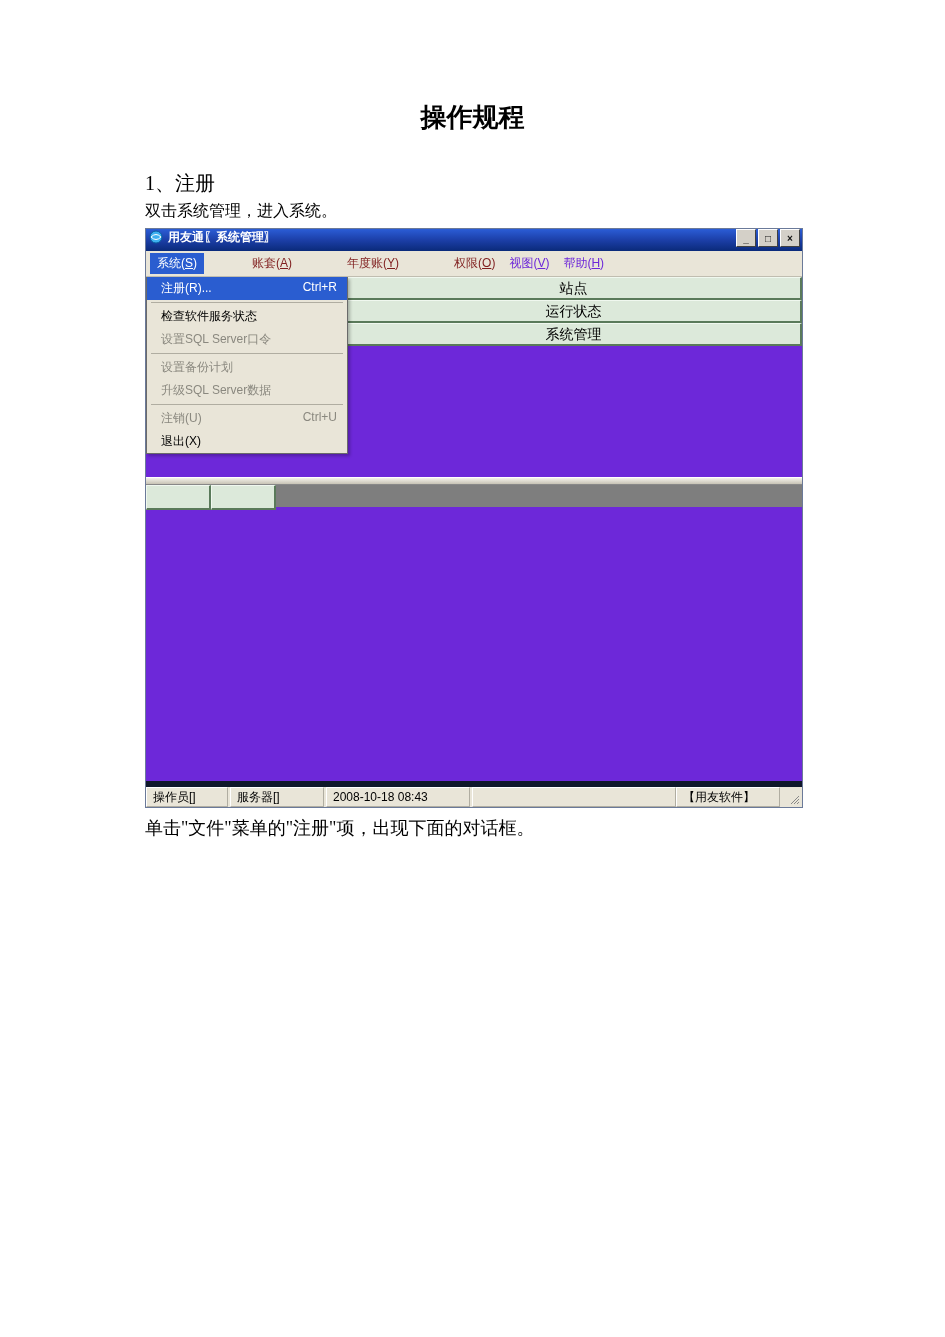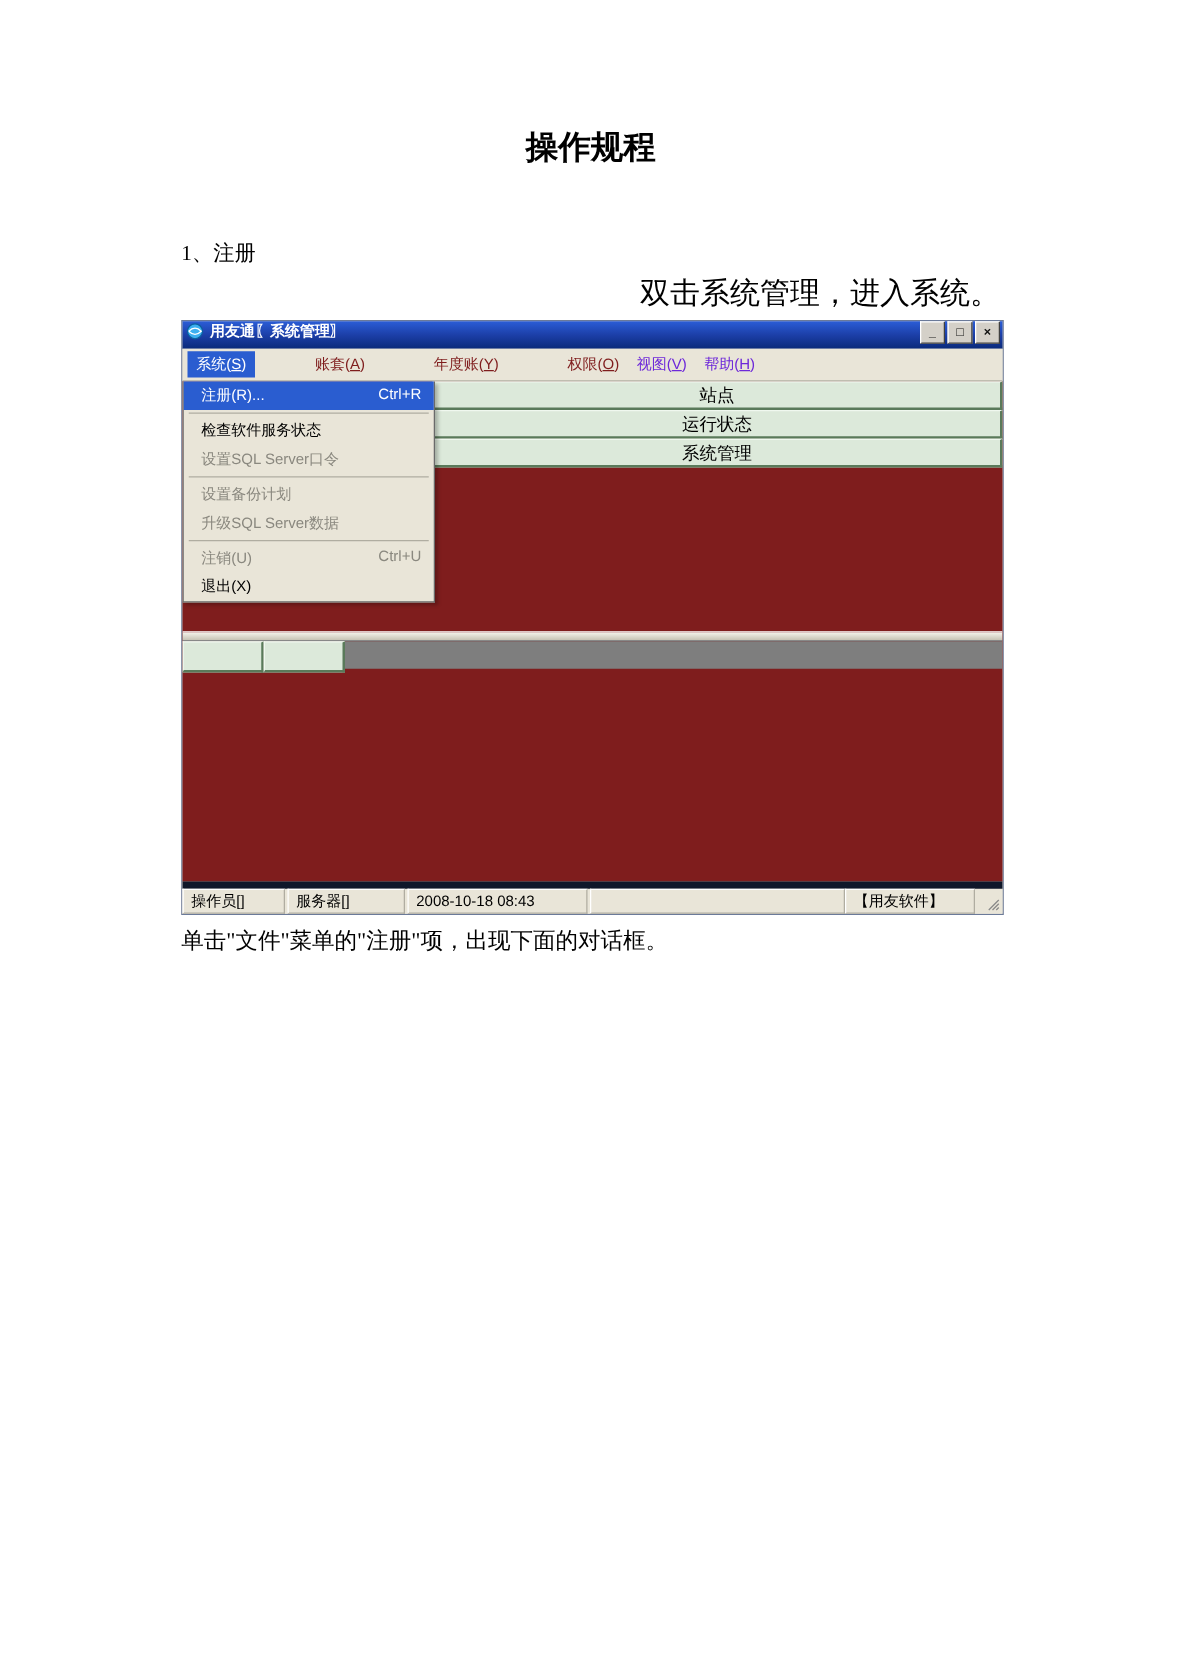--- a/index.html
+++ b/index.html
@@ -10,29 +10,28 @@
     height: 1337px;
     position: relative;
   }
   .page {
     padding: 100px 145px 0 145px;
   }
   .doc-title {
     text-align: center;
     font-size: 26px;
     font-weight: bold;
-    margin-bottom: 56px;
+    margin-bottom: 35px;
   }
   .section-num {
-    font-size: 17px;
+    font-size: 20px;
   }
   .section-text {
-    font-size: 24px;
+    font-size: 16px;
     margin: 4px 0;
-    text-align: right;
   }
 
   
   .window {
     width: 656px;
     border: 1px solid #6b7a99;
     font-family: "SimSun", "宋体", sans-serif;
     font-size: 12px;
     background: #e9e5d8;
     margin-top: 6px;
@@ -93,22 +92,22 @@
     padding-left: 48px;
   }
   .menubar .menu-item.open {
     background: #2a5dd0;
     color: #fff;
   }
   .menubar .mnemonic { text-decoration: underline; }
 
   .client-area {
     position: relative;
-    height: 400px;
-    background: #7f1d1d;
+    height: 504px;
+    background: #6d28d9;
     overflow: hidden;
   }
 
   
   .dropdown {
     position: absolute;
     left: 0;
     top: 0;
     width: 200px;
     background: #e9e5d8;

